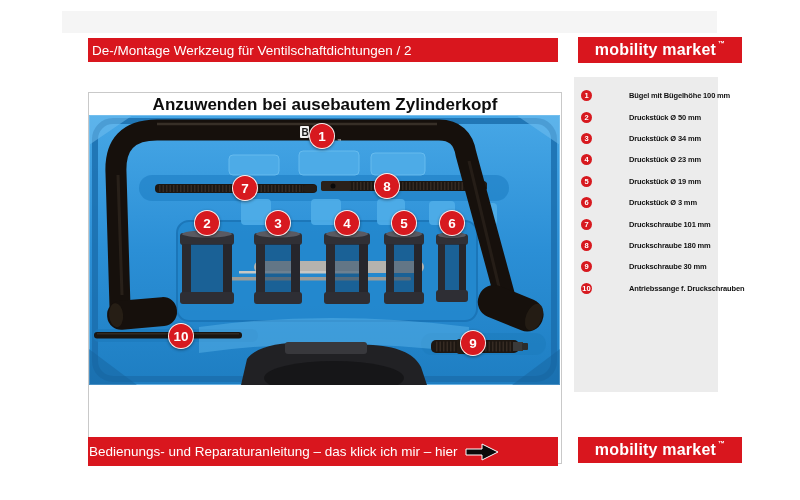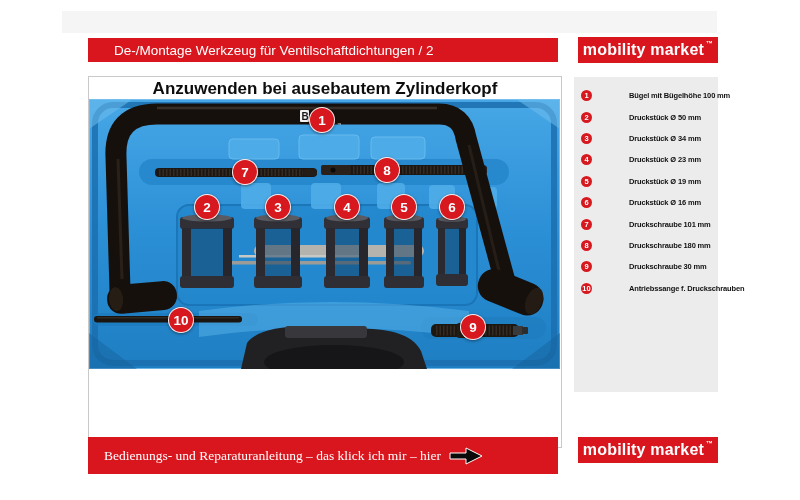--- a/index.html
+++ b/index.html
@@ -2,31 +2,31 @@
 <html><head>
 <meta charset="utf-8">
 <style>
   html,body{margin:0;padding:0;background:#fff;}
   .page{position:relative;width:800px;height:500px;background:#ffffff;
         font-family:"Liberation Sans",sans-serif;overflow:hidden;}
 
   .slide-edge-strip{position:absolute;left:62px;top:11px;width:655px;height:22px;background:#f5f5f5;}
 
   .banner{position:absolute;background:#d9161e;color:#ffffff;display:flex;align-items:center;}
-  .top-banner{left:88px;top:38px;width:470px;height:24px;padding-left:26px;box-sizing:border-box;font-size:13.5px;}
-  .bottom-banner{left:88px;top:437px;width:470px;height:37px;padding-left:16px;box-sizing:border-box;font-size:13.5px;cursor:pointer;font-family:Liberation Serif, serif;}
+  .top-banner{left:88px;top:38px;width:470px;height:24px;padding-left:4px;box-sizing:border-box;font-size:13.5px;}
+  .bottom-banner{left:88px;top:437px;width:470px;height:29px;padding-left:1px;box-sizing:border-box;font-size:13.5px;cursor:pointer;}
   .bottom-banner .arrow{margin-left:8px;display:block;}
 
-  .logo-box{position:absolute;width:140px;height:26px;background:#d9161e;color:#fff;
+  .logo-box{position:absolute;width:164px;height:26px;background:#d9161e;color:#fff;
             display:flex;align-items:center;justify-content:center;font-weight:bold;font-size:16px;letter-spacing:.2px;}
   .logo-top{left:578px;top:37px;}
   .logo-bottom{left:578px;top:437px;}
   .logo-tm{font-size:7px;align-self:flex-start;margin-top:3px;margin-left:2px;font-weight:bold;}
 
-  .figure-box{position:absolute;left:88px;top:76px;width:474px;height:372px;background:#ffffff;
+  .figure-box{position:absolute;left:88px;top:92px;width:474px;height:372px;background:#ffffff;
               border:1px solid #c9c9c9;box-sizing:border-box;}
   .figure-caption{height:22px;line-height:23px;text-align:center;font-weight:bold;font-size:17px;color:#0d0d0d;}
   .photo{position:absolute;left:0px;top:22px;width:471px;height:270px;overflow:hidden;}
 
   .callout{position:absolute;width:26px;height:26px;border-radius:50%;background:#d7191f;
            border:1px solid rgba(255,255,255,.92);color:#fff;font-weight:bold;font-size:13.5px;
            display:flex;align-items:center;justify-content:center;box-sizing:border-box;
            box-shadow:0 1px 3px rgba(0,0,0,.45);}
 
   .parts-panel{position:absolute;left:574px;top:77px;width:144px;height:315px;background:#ececec;
@@ -217,21 +217,21 @@
         <div class="part-row">
           <span class="badge">4</span>
           <span class="part-label">Druckstück Ø 23 mm</span>
         </div>
         <div class="part-row">
           <span class="badge">5</span>
           <span class="part-label">Druckstück Ø 19 mm</span>
         </div>
         <div class="part-row">
           <span class="badge">6</span>
-          <span class="part-label">Druckstück Ø 16 mm</span>
+          <span class="part-label">Druckstück Ø 3 mm</span>
         </div>
         <div class="part-row">
           <span class="badge">7</span>
           <span class="part-label">Druckschraube 101 mm</span>
         </div>
         <div class="part-row">
           <span class="badge">8</span>
           <span class="part-label">Druckschraube 180 mm</span>
         </div>
         <div class="part-row">

